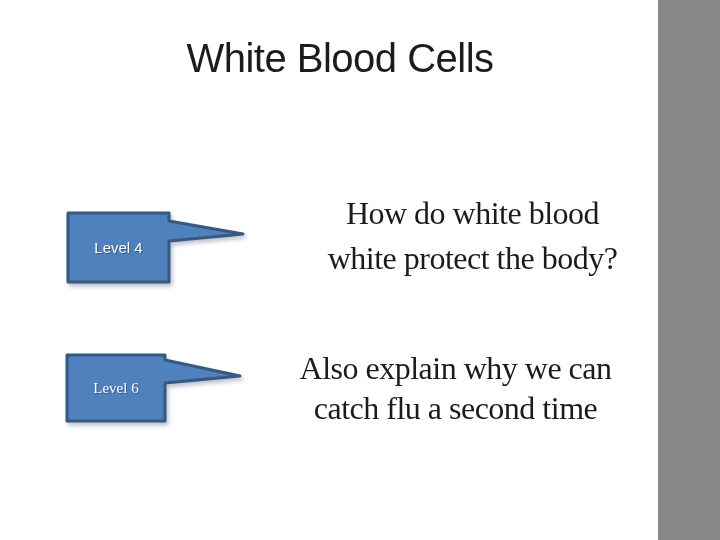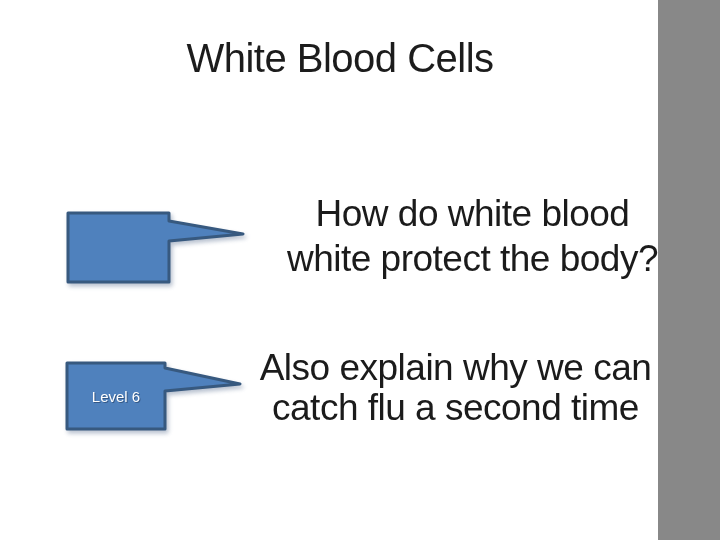--- a/index.html
+++ b/index.html
@@ -39,44 +39,46 @@
   .callout-label{
     position:absolute;
     display:flex;align-items:center;justify-content:center;
     color:var(--callout-label-color);
     font-size:15px;
     text-shadow:1px 1px 0 rgba(25,45,75,0.5);
     white-space:nowrap;
   }
   .callout-1{left:65px;top:210px;width:185px;height:80px;}
   .callout-1 .callout-label{left:3px;top:3px;width:101px;height:69px;}
-  .callout-2{left:64px;top:360px;width:182px;height:76px;}
+  .callout-2{left:64px;top:352px;width:182px;height:76px;font-family:Liberation Serif, serif;}
   .callout-2 .callout-label{left:3px;top:3px;width:98px;height:66px;}
   .question{
     position:absolute;
     text-align:center;
-    font-size:37px;
+    font-size:32px;
     letter-spacing:-0.5px;
     color:var(--body-text-color);
     white-space:nowrap;
+    font-family:Liberation Serif, serif;
   }
   .question-1{left:280px;top:191px;width:385px;line-height:45px;}
   .question-2{left:243px;top:348px;width:425px;line-height:40px;}
 </style>
 </head>
 <body>
 
 <div class="slide">
 
   <div class="slide-title">White Blood Cells</div>
 
   <div class="callout callout-1">
     <svg width="185" height="80" viewBox="0 0 185 80">
       <polygon class="callout-shape" points="3,3 104,3 104,11 178,24 104,31 104,72 3,72"></polygon>
     </svg>
+    <div class="callout-label">Level 4</div>
   </div>
 
   <div class="question question-1">
     <div>How do white blood</div>
     <div>white protect the body?</div>
   </div>
 
   <div class="callout callout-2">
     <svg width="182" height="76" viewBox="0 0 182 76">
       <polygon class="callout-shape" points="3,3 101,3 101,8 176,24 101,31 101,69 3,69"></polygon>

